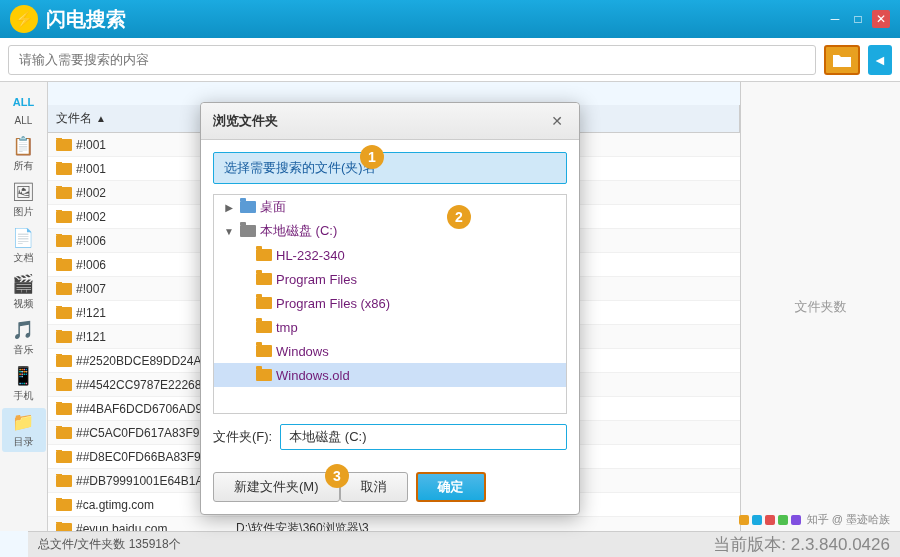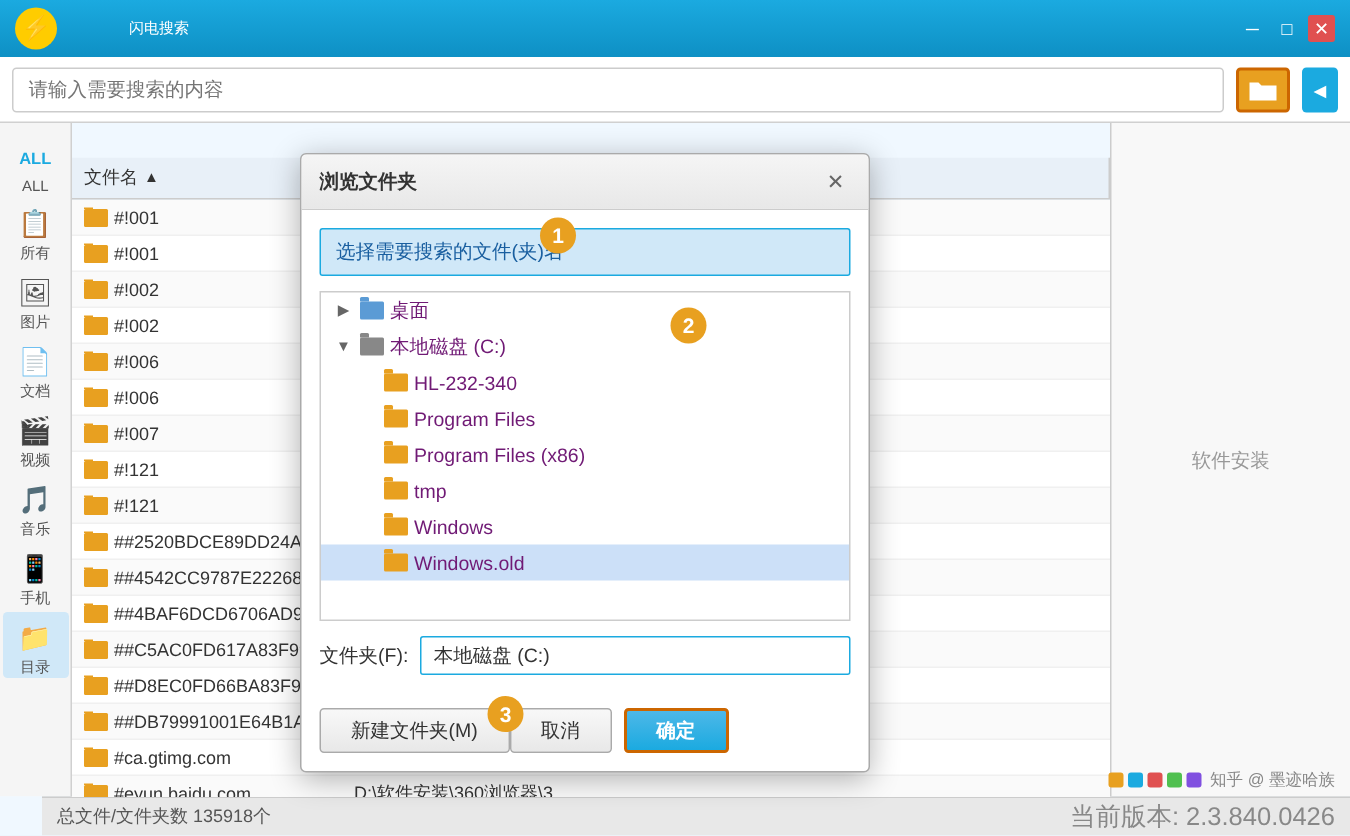--- a/index.html
+++ b/index.html
@@ -40,25 +40,24 @@
       background: #ffcc00;
       border-radius: 50%;
       display: flex;
       align-items: center;
       justify-content: center;
       font-size: 16px;
       color: #1baae0;
       font-weight: bold;
     }
     .title-bar-text {
-      font-size: 10px;
-      font-weight: normal;
+      font-size: 20px;
+      font-weight: bold;
       color: white;
       flex: 1;
-      margin-left: 40px;
     }
     .title-bar-controls {
       display: flex;
       gap: 5px;
     }
     .title-bar-btn {
       width: 18px;
       height: 18px;
       display: flex;
       align-items: center;
@@ -133,21 +132,21 @@
       padding-top: 4px;
       gap: 2px;
       flex-shrink: 0;
     }
     .sidebar-item {
       width: 44px;
       height: 44px;
       display: flex;
       flex-direction: column;
       align-items: center;
-      justify-content: flex-end;
+      justify-content: center;
       cursor: pointer;
       border-radius: 3px;
       font-size: 10px;
       color: #555;
       gap: 2px;
     }
     .sidebar-item.active { background: #d0e8f8; }
     .sidebar-icon {
       width: 22px;
       height: 22px;
@@ -648,21 +647,21 @@
     <div class="file-cell name">
       <div class="folder-icon-small"></div>
       <span>#eyun.baidu.com</span>
     </div>
     <div class="file-cell path">D:\软件安装\360浏览器\3</div>
   </div>
         </div>
     </div>
 
     <div class="right-panel">
-      <span>软件安装</span>
+      <span>文件夹数</span>
     </div>
   </div>
 
   <div class="status-bar">
     <span>总文件/文件夹数 135918个</span>
     <span style="margin-left:auto;font-size:17px;color:#888;">当前版本: 2.3.840.0426</span>
   </div>
 
   <div class="watermark">
     <div class="color-dots">

